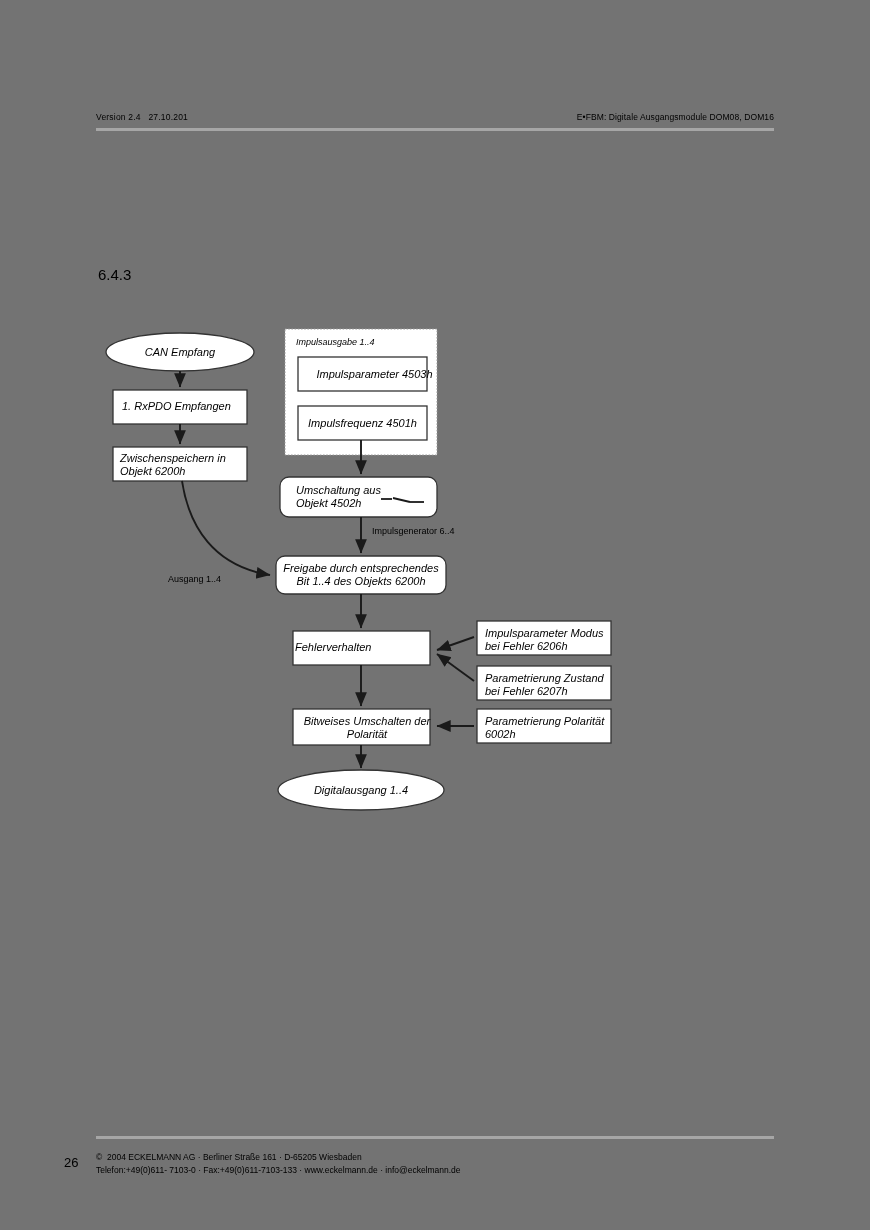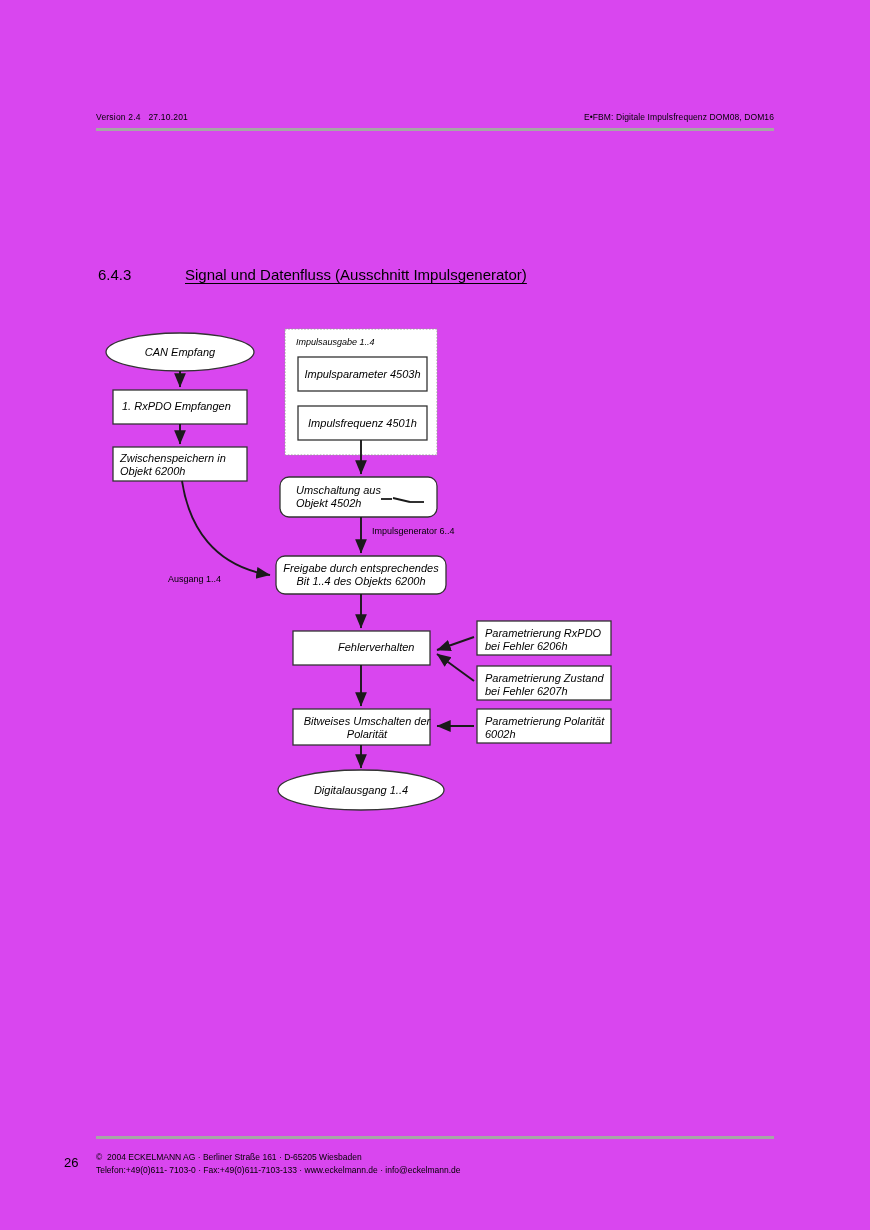--- a/index.html
+++ b/index.html
@@ -8,21 +8,21 @@
     background: #ffffff;
   }
   body {
     font-family: "Liberation Sans", sans-serif;
     color: #000000;
   }
   #page {
     position: relative;
     width: 870px;
     height: 1230px;
-    background: #d946ef;
+    background: #737373;
     overflow: hidden;
   }
 
   
   .hdr-left {
     position: absolute;
     left: 96px;
     top: 112px;
     font-size: 8.5px;
     letter-spacing: 0.2px;
@@ -119,25 +119,24 @@
     font-size: 8.5px;
     white-space: pre;
   }
 </style>
 </head>
 <body>
 
 <div id="page">
 
   <div class="hdr-left">Version 2.4   27.10.201</div>
-  <div class="hdr-right">E•FBM: Digitale Impulsfrequenz DOM08, DOM16</div>
+  <div class="hdr-right">E•FBM: Digitale Ausgangsmodule DOM08, DOM16</div>
   <div class="hdr-rule"></div>
 
   <div class="sec-num">6.4.3</div>
-  <div class="sec-title">Signal und Datenfluss (Ausschnitt Impulsgenerator)</div>
 
   <svg id="diagram" viewBox="0 0 870 1230" xmlns="http://www.w3.org/2000/svg">
     <defs>
       <marker id="ah" markerWidth="9" markerHeight="9" refX="7.2" refY="3.1" orient="auto" markerUnits="strokeWidth">
         <path d="M0,0 L7.4,3.1 L0,6.2 z" fill="#1a1a1a"></path>
       </marker>
     </defs>
 
     <rect x="285" y="329" width="152" height="126" fill="#ffffff" stroke="#9a9a9a" stroke-width="1" stroke-dasharray="1.6,1.6"></rect>
 
@@ -192,40 +191,40 @@
 
   <div class="node-label center" style="left:120px; top:346px; width:120px;">CAN Empfang</div>
 
   <div class="node-label" style="left:122px; top:400px; width:130px;">1. RxPDO Empfangen</div>
 
   <div class="node-label" style="left:120px; top:452px; width:130px;">Zwischenspeichern in
 Objekt 6200h</div>
 
   <div class="free-label ital" style="left:296px; top:336px;">Impulsausgabe 1..4</div>
 
-  <div class="node-label center" style="left:300px; top:368px; width:125px;">Impulsparameter 4503h</div>
+  <div class="node-label center" style="left:312px; top:368px; width:125px;">Impulsparameter 4503h</div>
 
   <div class="node-label center" style="left:300px; top:417px; width:125px;">Impulsfrequenz 4501h</div>
 
   <div class="node-label" style="left:296px; top:484px; width:100px;">Umschaltung aus
 Objekt 4502h</div>
 
   <div class="free-label" style="left:372px; top:525px;">Impulsgenerator 6..4</div>
 
   <div class="node-label center" style="left:281px; top:562px; width:160px;">Freigabe durch entsprechendes
 Bit 1..4 des Objekts 6200h</div>
 
   <div class="free-label" style="left:168px; top:573px;text-align:right;">Ausgang 1..4</div>
 
-  <div class="node-label" style="left:303px; top:641px; width:130px;padding-left:35px;">Fehlerverhalten</div>
+  <div class="node-label" style="left:295px; top:641px; width:130px;">Fehlerverhalten</div>
 
   <div class="node-label" style="left:301px; top:715px; width:132px;text-align:center;">Bitweises Umschalten der
 Polarität</div>
 
-  <div class="node-label" style="left:485px; top:627px; width:128px;">Parametrierung RxPDO
+  <div class="node-label" style="left:485px; top:627px; width:128px;">Impulsparameter Modus
 bei Fehler 6206h</div>
 
   <div class="node-label" style="left:485px; top:672px; width:128px;">Parametrierung Zustand
 bei Fehler 6207h</div>
 
   <div class="node-label" style="left:485px; top:715px; width:128px;">Parametrierung Polarität
 6002h</div>
 
   <div class="node-label center" style="left:291px; top:784px; width:140px;">Digitalausgang 1..4</div>
 

